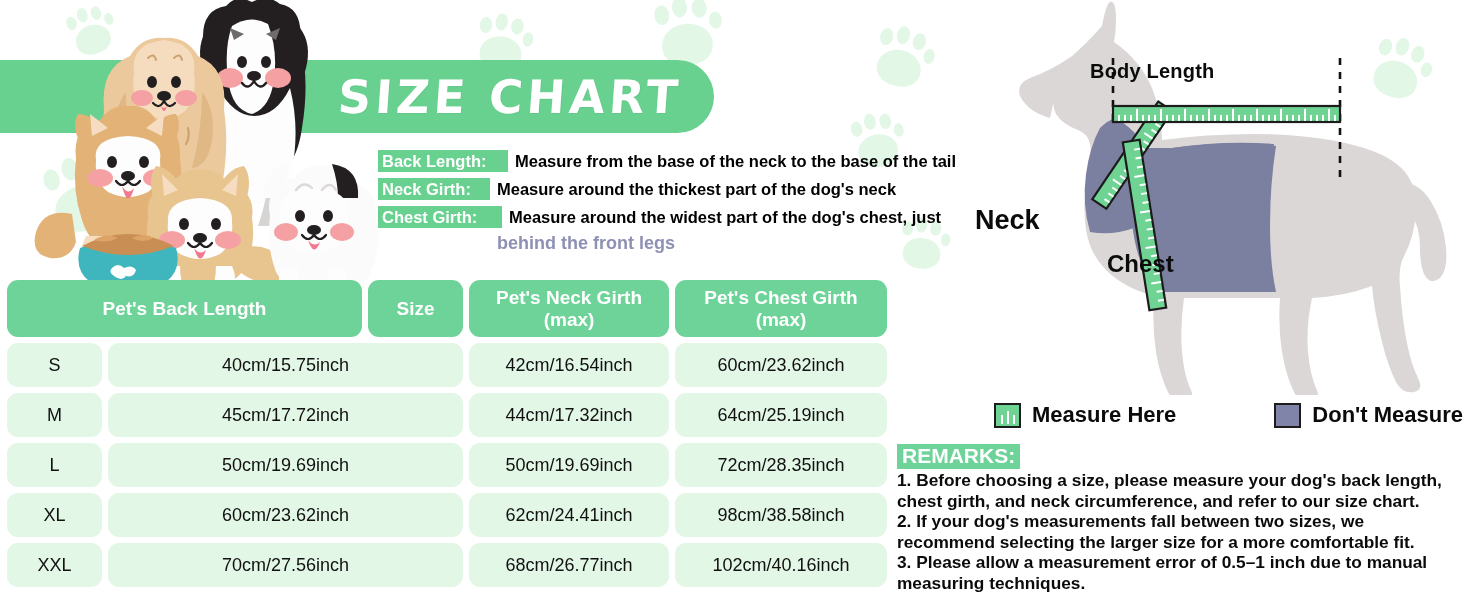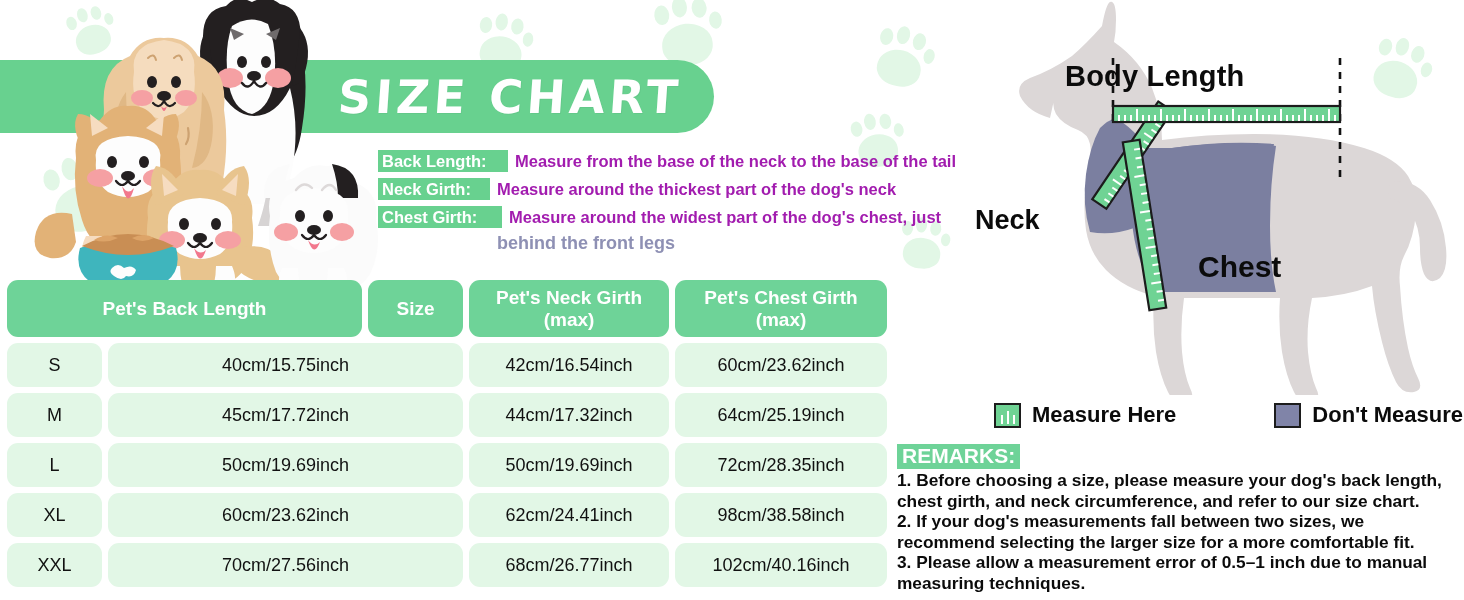--- a/index.html
+++ b/index.html
@@ -37,21 +37,21 @@
   .defrow{display:flex;align-items:flex-start;margin-bottom:3px;height:25px;}
   .defkey{
     background:#68d18f;color:#fff;font-weight:bold;font-size:16.5px;
     height:22px;line-height:22px;padding:0 4px;box-sizing:border-box;
     white-space:nowrap;
   }
   .k1{width:130px;}
   .k2{width:112px;}
   .k3{width:124px;}
   .defval{
-    color:#a21caf;font-size:16.5px;font-weight:bold;
+    color:#000000;font-size:16.5px;font-weight:bold;
     line-height:22px;padding-left:7px;white-space:nowrap;
   }
   .defcont{
     color:#8e90b4;font-size:18px;font-weight:bold;line-height:22px;
     padding-left:119px;margin-top:-2px;
   }
 
   
   .table{position:absolute;left:7px;top:280px;width:878px;}
   .trow{display:flex;gap:6px;margin-bottom:6px;}
@@ -65,23 +65,23 @@
   .c-size{width:95px;flex:none;}
   .c-back{width:355px;flex:none;}
   .c-neck{width:200px;flex:none;}
   .c-chest{width:212px;flex:none;}
   .cell .two{display:flex;flex-direction:column;align-items:center;justify-content:center;}
 
   
   .diagram{position:absolute;left:900px;top:0px;width:564px;height:395px;}
   .diagram svg{display:block;}
   .lbl{position:absolute;color:#0b0b0b;font-weight:bold;}
-  .lbl-body{left:1065px;top:60px;font-size:29px;letter-spacing:.2px;}
+  .lbl-body{left:1090px;top:60px;font-size:20px;letter-spacing:.2px;}
   .lbl-neck{left:975px;top:205px;font-size:27px;}
-  .lbl-chest{left:1198px;top:250px;font-size:30px;}
+  .lbl-chest{left:1107px;top:250px;font-size:24px;}
 
   
   .legend{position:absolute;left:962px;top:402px;display:flex;align-items:center;gap:0px;}
   .lg-item{display:flex;align-items:center;margin-left:32px;}
   .sw{width:27px;height:25px;border:2px solid #1c1c1c;box-sizing:border-box;position:relative;}
   .sw-green{background:#6fd394;}
   .sw-green .tick{position:absolute;bottom:2px;width:2px;height:9px;background:#fff;}
   .sw-purple{background:#8084a8;}
   .lg-text{font-size:22px;font-weight:bold;color:#0b0b0b;margin-left:11px;white-space:nowrap;}
   .lg-gap{width:66px;}

